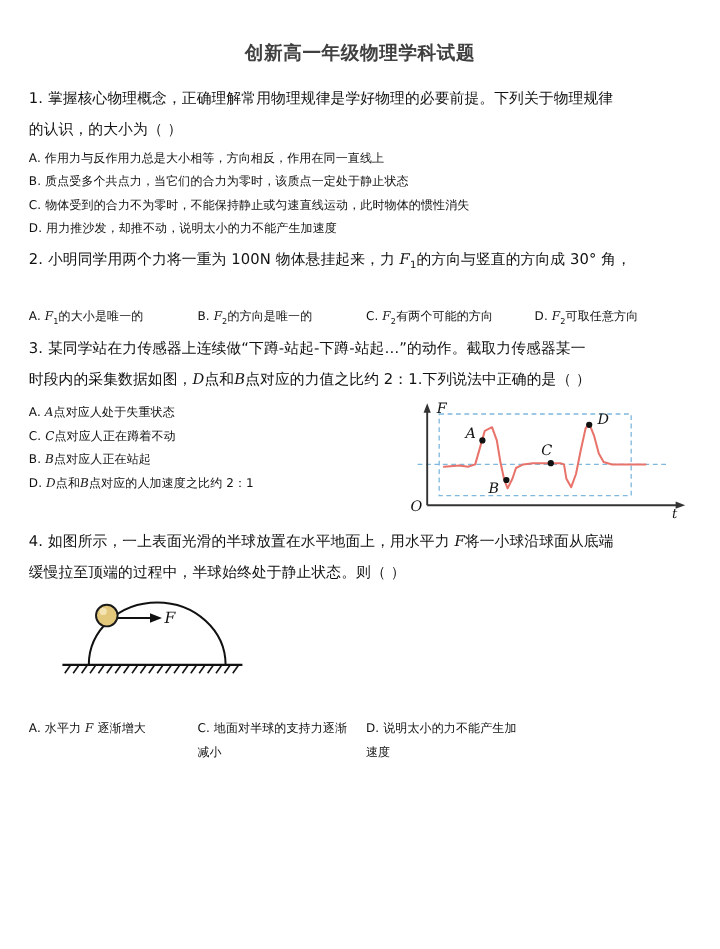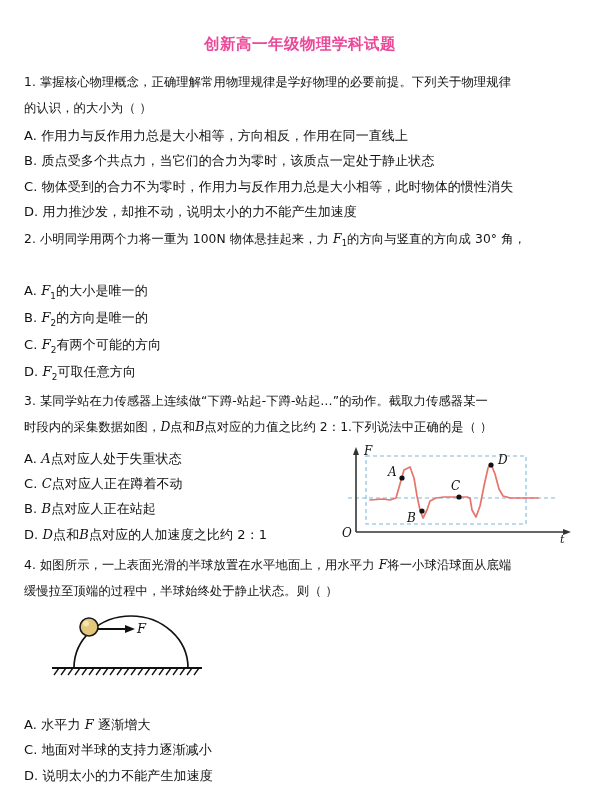--- a/index.html
+++ b/index.html
@@ -15,46 +15,46 @@
     box-sizing:border-box;
     padding:26px 22px 0 22px;
     position:relative;
   }
   .doc-title{
     text-align:center;
     font-size:15.5px;
     font-weight:bold;
     letter-spacing:.5px;
     margin:8px 0 16px 0;
-    color:#ec4899;
+    color:#404040;
   }
   .section-heading{
     font-size:12.6px;
     font-weight:bold;
     margin:0 0 9px 2px;
     letter-spacing:.4px;
   }
   .qtext{
     font-size:12.3px;
     line-height:1.95;
     margin:0 0 2px 2px;
     text-align:justify;
     letter-spacing:.1px;
   }
   .opts{
     margin:2px 0 4px 2px;
   }
   .opt{
-    font-size:13px;
+    font-size:10px;
     line-height:1.95;
     letter-spacing:.1px;
   }
   .opt-grid{
     display:grid;
-    grid-template-columns:1fr;
+    grid-template-columns:1fr 1fr 1fr 1fr;
     column-gap:8px;
     margin-top:26px;
   }
   .q-block{margin-bottom:3px;}
   .q3-wrap{
     display:flex;
     align-items:flex-start;
     justify-content:space-between;
   }
   .q3-opts{flex:0 0 auto;padding-top:2px;}
@@ -70,21 +70,21 @@
 
   <div class="doc-title">创新高一年级物理学科试题</div>
 
 
   <div class="q-block">
     <div class="qtext">1. 掌握核心物理概念，正确理解常用物理规律是学好物理的必要前提。下列关于物理规律</div>
     <div class="qtext">的认识，的大小为（      ）</div>
     <div class="opts">
       <div class="opt">A. 作用力与反作用力总是大小相等，方向相反，作用在同一直线上</div>
       <div class="opt">B. 质点受多个共点力，当它们的合力为零时，该质点一定处于静止状态</div>
-      <div class="opt">C. 物体受到的合力不为零时，作用力与反作用力总是大小相等，此时物体的惯性消失</div>
+      <div class="opt">C. 物体受到的合力不为零时，不能保持静止或匀速直线运动，此时物体的惯性消失</div>
       <div class="opt">D. 用力推沙发，却推不动，说明太小的力不能产生加速度</div>
     </div>
   </div>
 
   <div class="q-block">
     <div class="qtext"><span>2. 小明同学用两个力将一重为 100N 物体悬挂起来，力 </span><i class="mv">F</i><sub>1</sub><span>的方向与竖直的方向成 30° 角，</span></div>
     <div class="opts opt-grid">
       <div class="opt"><span>A. </span><i class="mv">F</i><sub>1</sub><span>的大小是唯一的</span></div>
       <div class="opt"><span>B. </span><i class="mv">F</i><sub>2</sub><span>的方向是唯一的</span></div>
       <div class="opt"><span>C. </span><i class="mv">F</i><sub>2</sub><span>有两个可能的方向</span></div>

